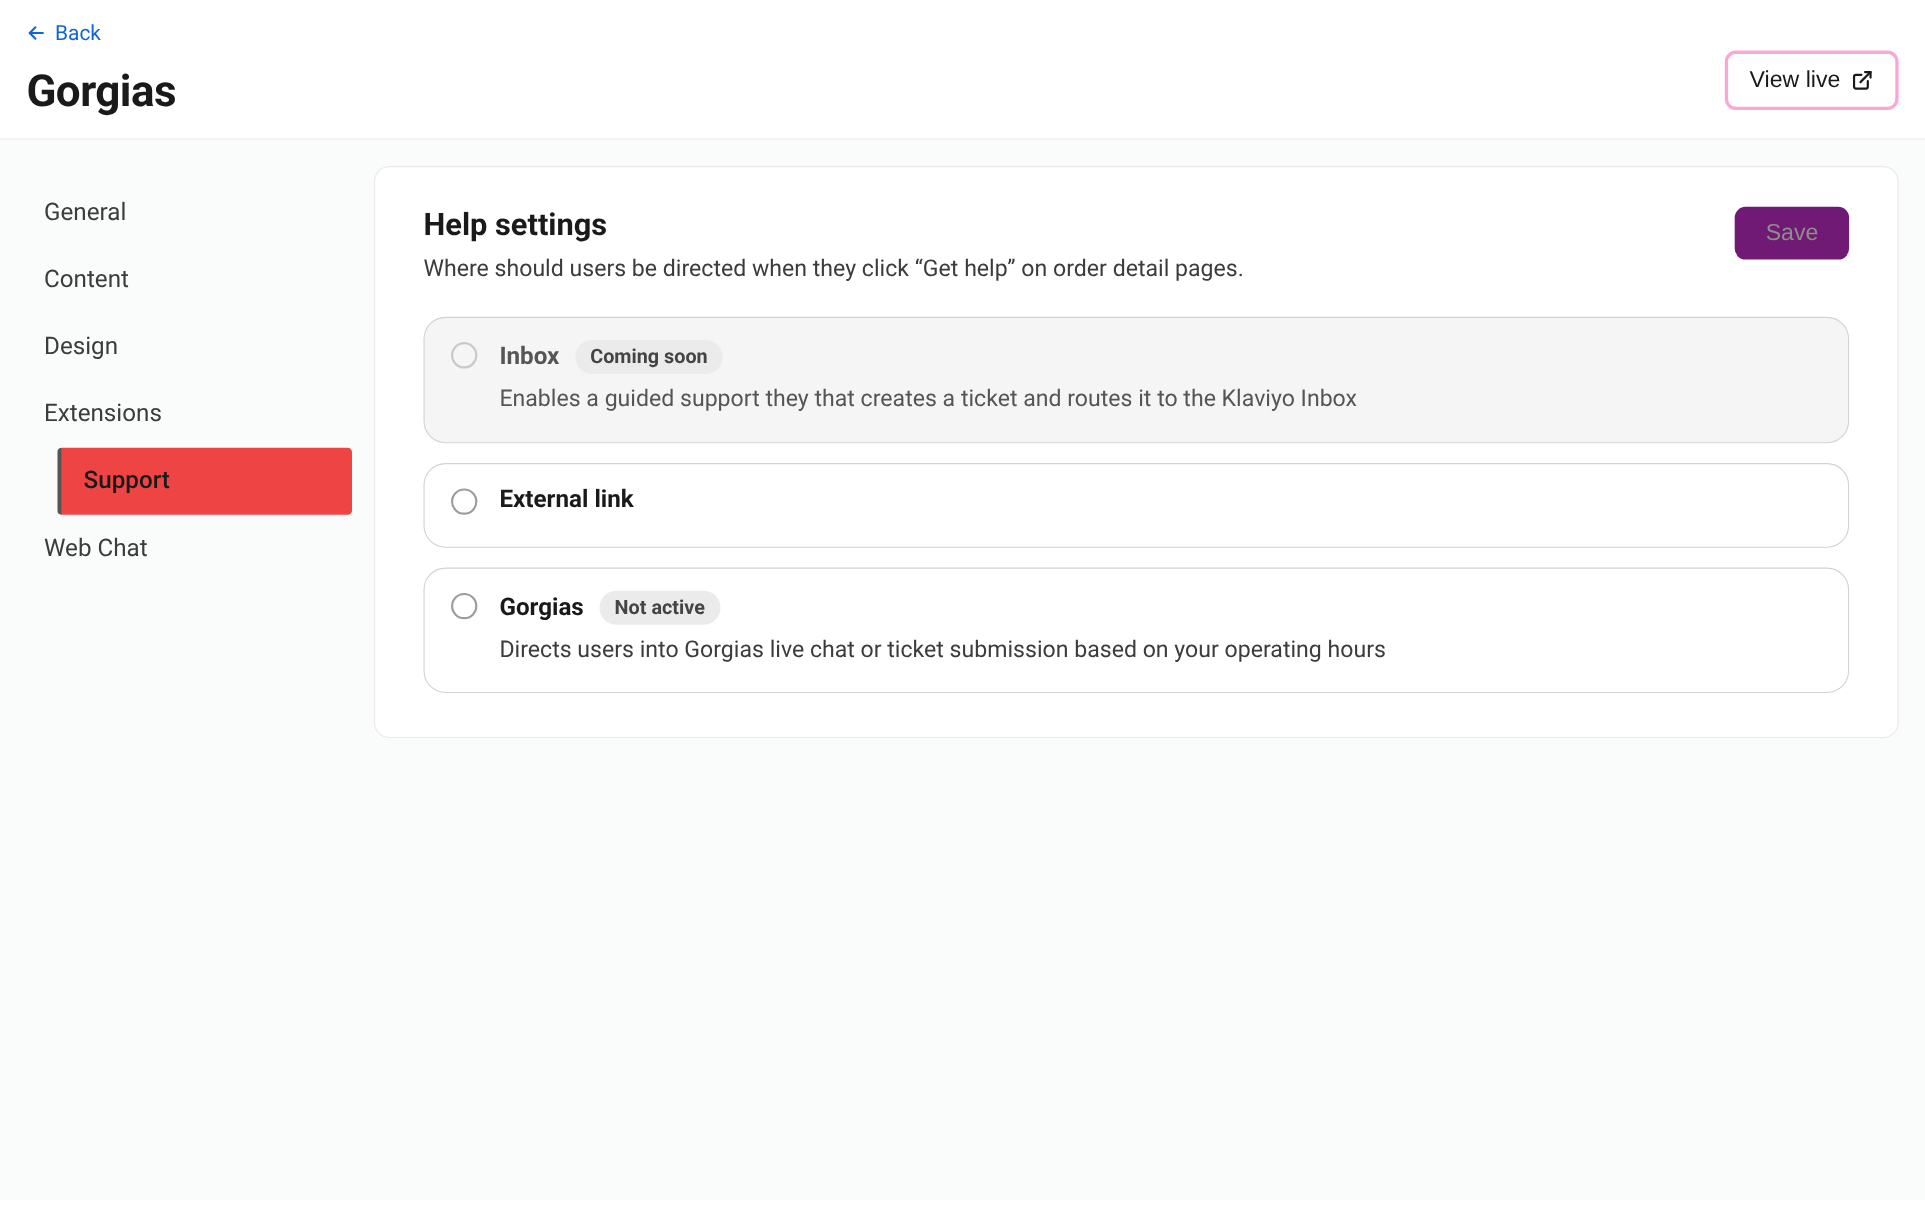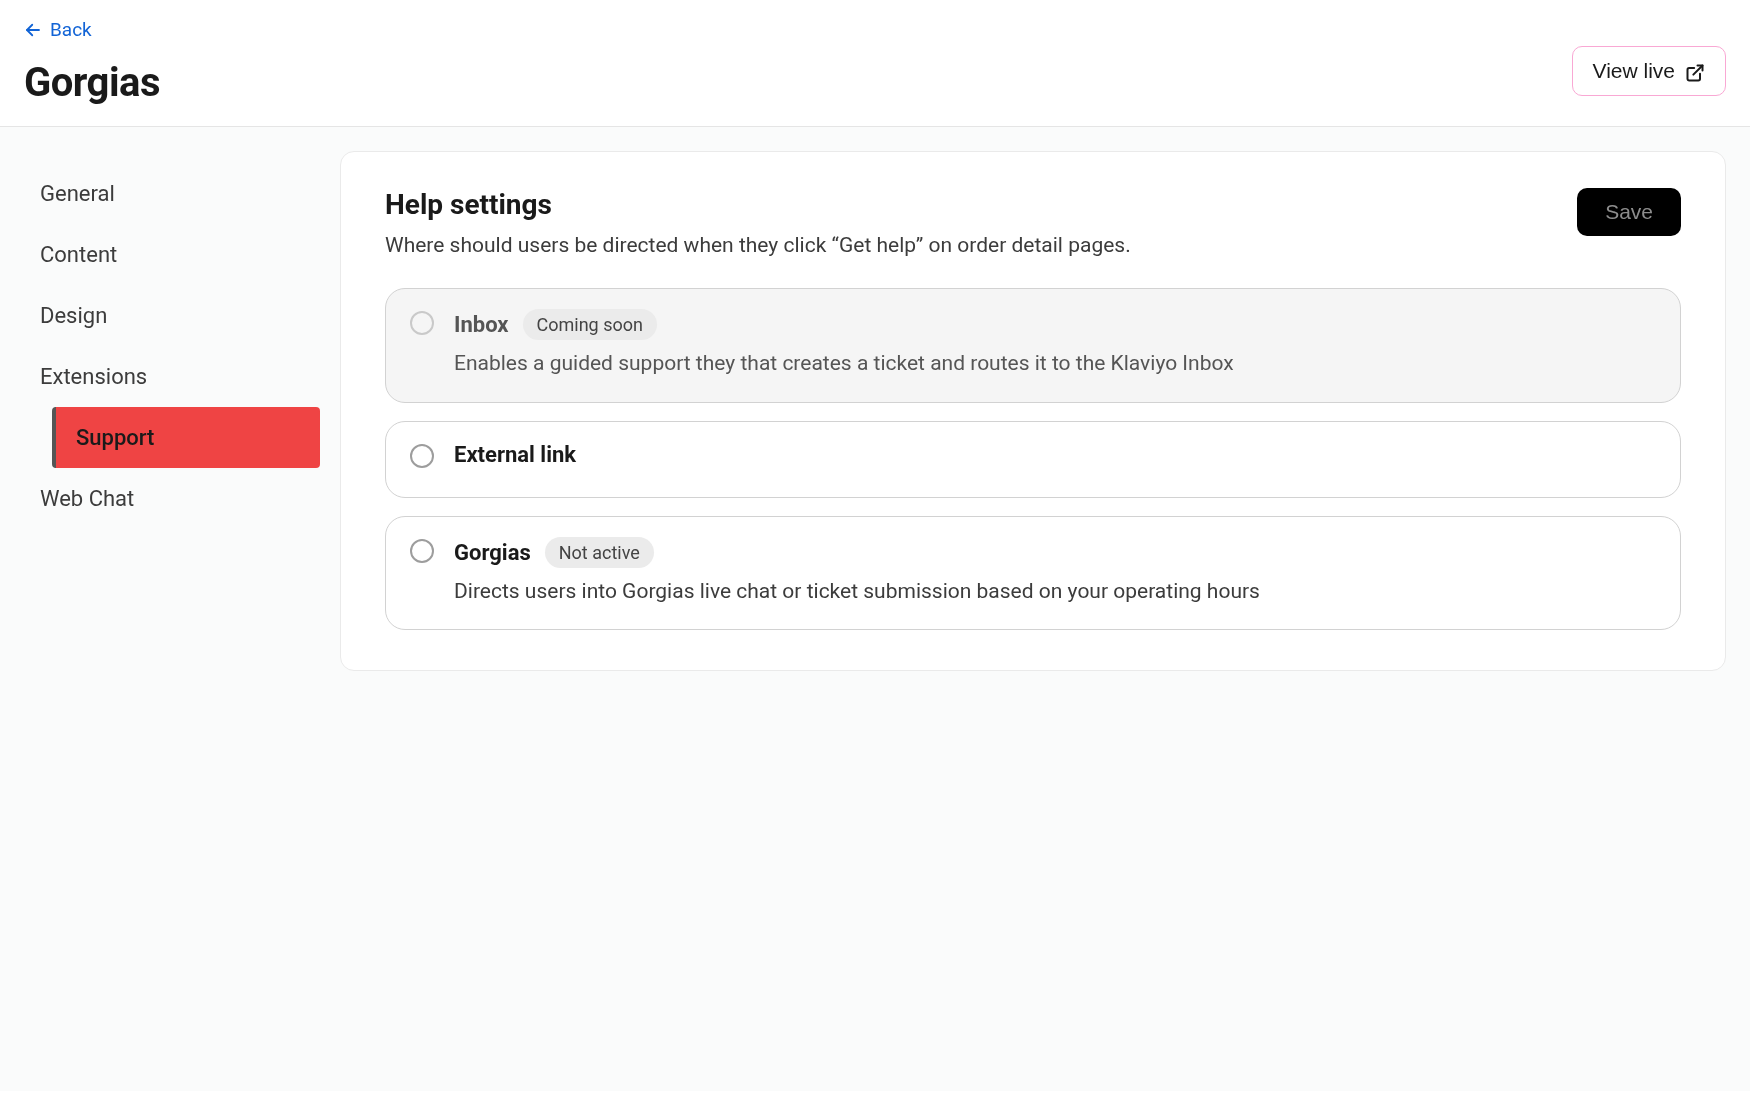--- a/index.html
+++ b/index.html
@@ -29,24 +29,24 @@
     }
     .back-link svg { width: 18px; height: 18px; }
     .page-title {
       font-size: 40px;
       font-weight: 700;
       color: #1a1a1a;
       letter-spacing: -0.5px;
     }
     .view-live-btn {
       display: inline-flex;
-      align-items: flex-end;
+      align-items: center;
       gap: 10px;
       padding: 12px 20px;
-      border: 1px solid #f9a8d4;
+      border: 3px solid #f9a8d4;
       border-radius: 10px;
       background: #fff;
       font-size: 21px;
       font-weight: 500;
       color: #1a1a1a;
       cursor: pointer;
       margin-top: 28px;
     }
     .view-live-btn svg { width: 20px; height: 20px; }
 
@@ -99,21 +99,21 @@
       font-weight: 700;
       margin-bottom: 10px;
     }
     .section-desc {
       font-size: 21px;
       color: #3c3c3c;
       line-height: 1.4;
     }
     .save-btn {
       padding: 12px 28px;
-      background: #000000;
+      background: #701a75;
       color: #8d8d8d;
       border: none;
       border-radius: 10px;
       font-size: 21px;
       font-weight: 500;
       cursor: default;
     }
 
     .option-list { display: flex; flex-direction: column; gap: 18px; }
     .option {
@@ -168,21 +168,21 @@
       font-weight: 700;
       color: #1a1a1a;
     }
     .option.disabled .option-title { color: #555; }
     .badge {
       background: #ebebeb;
       color: #444;
       padding: 5px 14px;
       border-radius: 999px;
       font-size: 18px;
-      font-weight: 400;
+      font-weight: 700;
     }
     .option-desc {
       font-size: 21px;
       color: #3c3c3c;
       line-height: 1.5;
     }
     .option.disabled .option-desc { color: #555; }
   </style>
 </head>
 <body>

